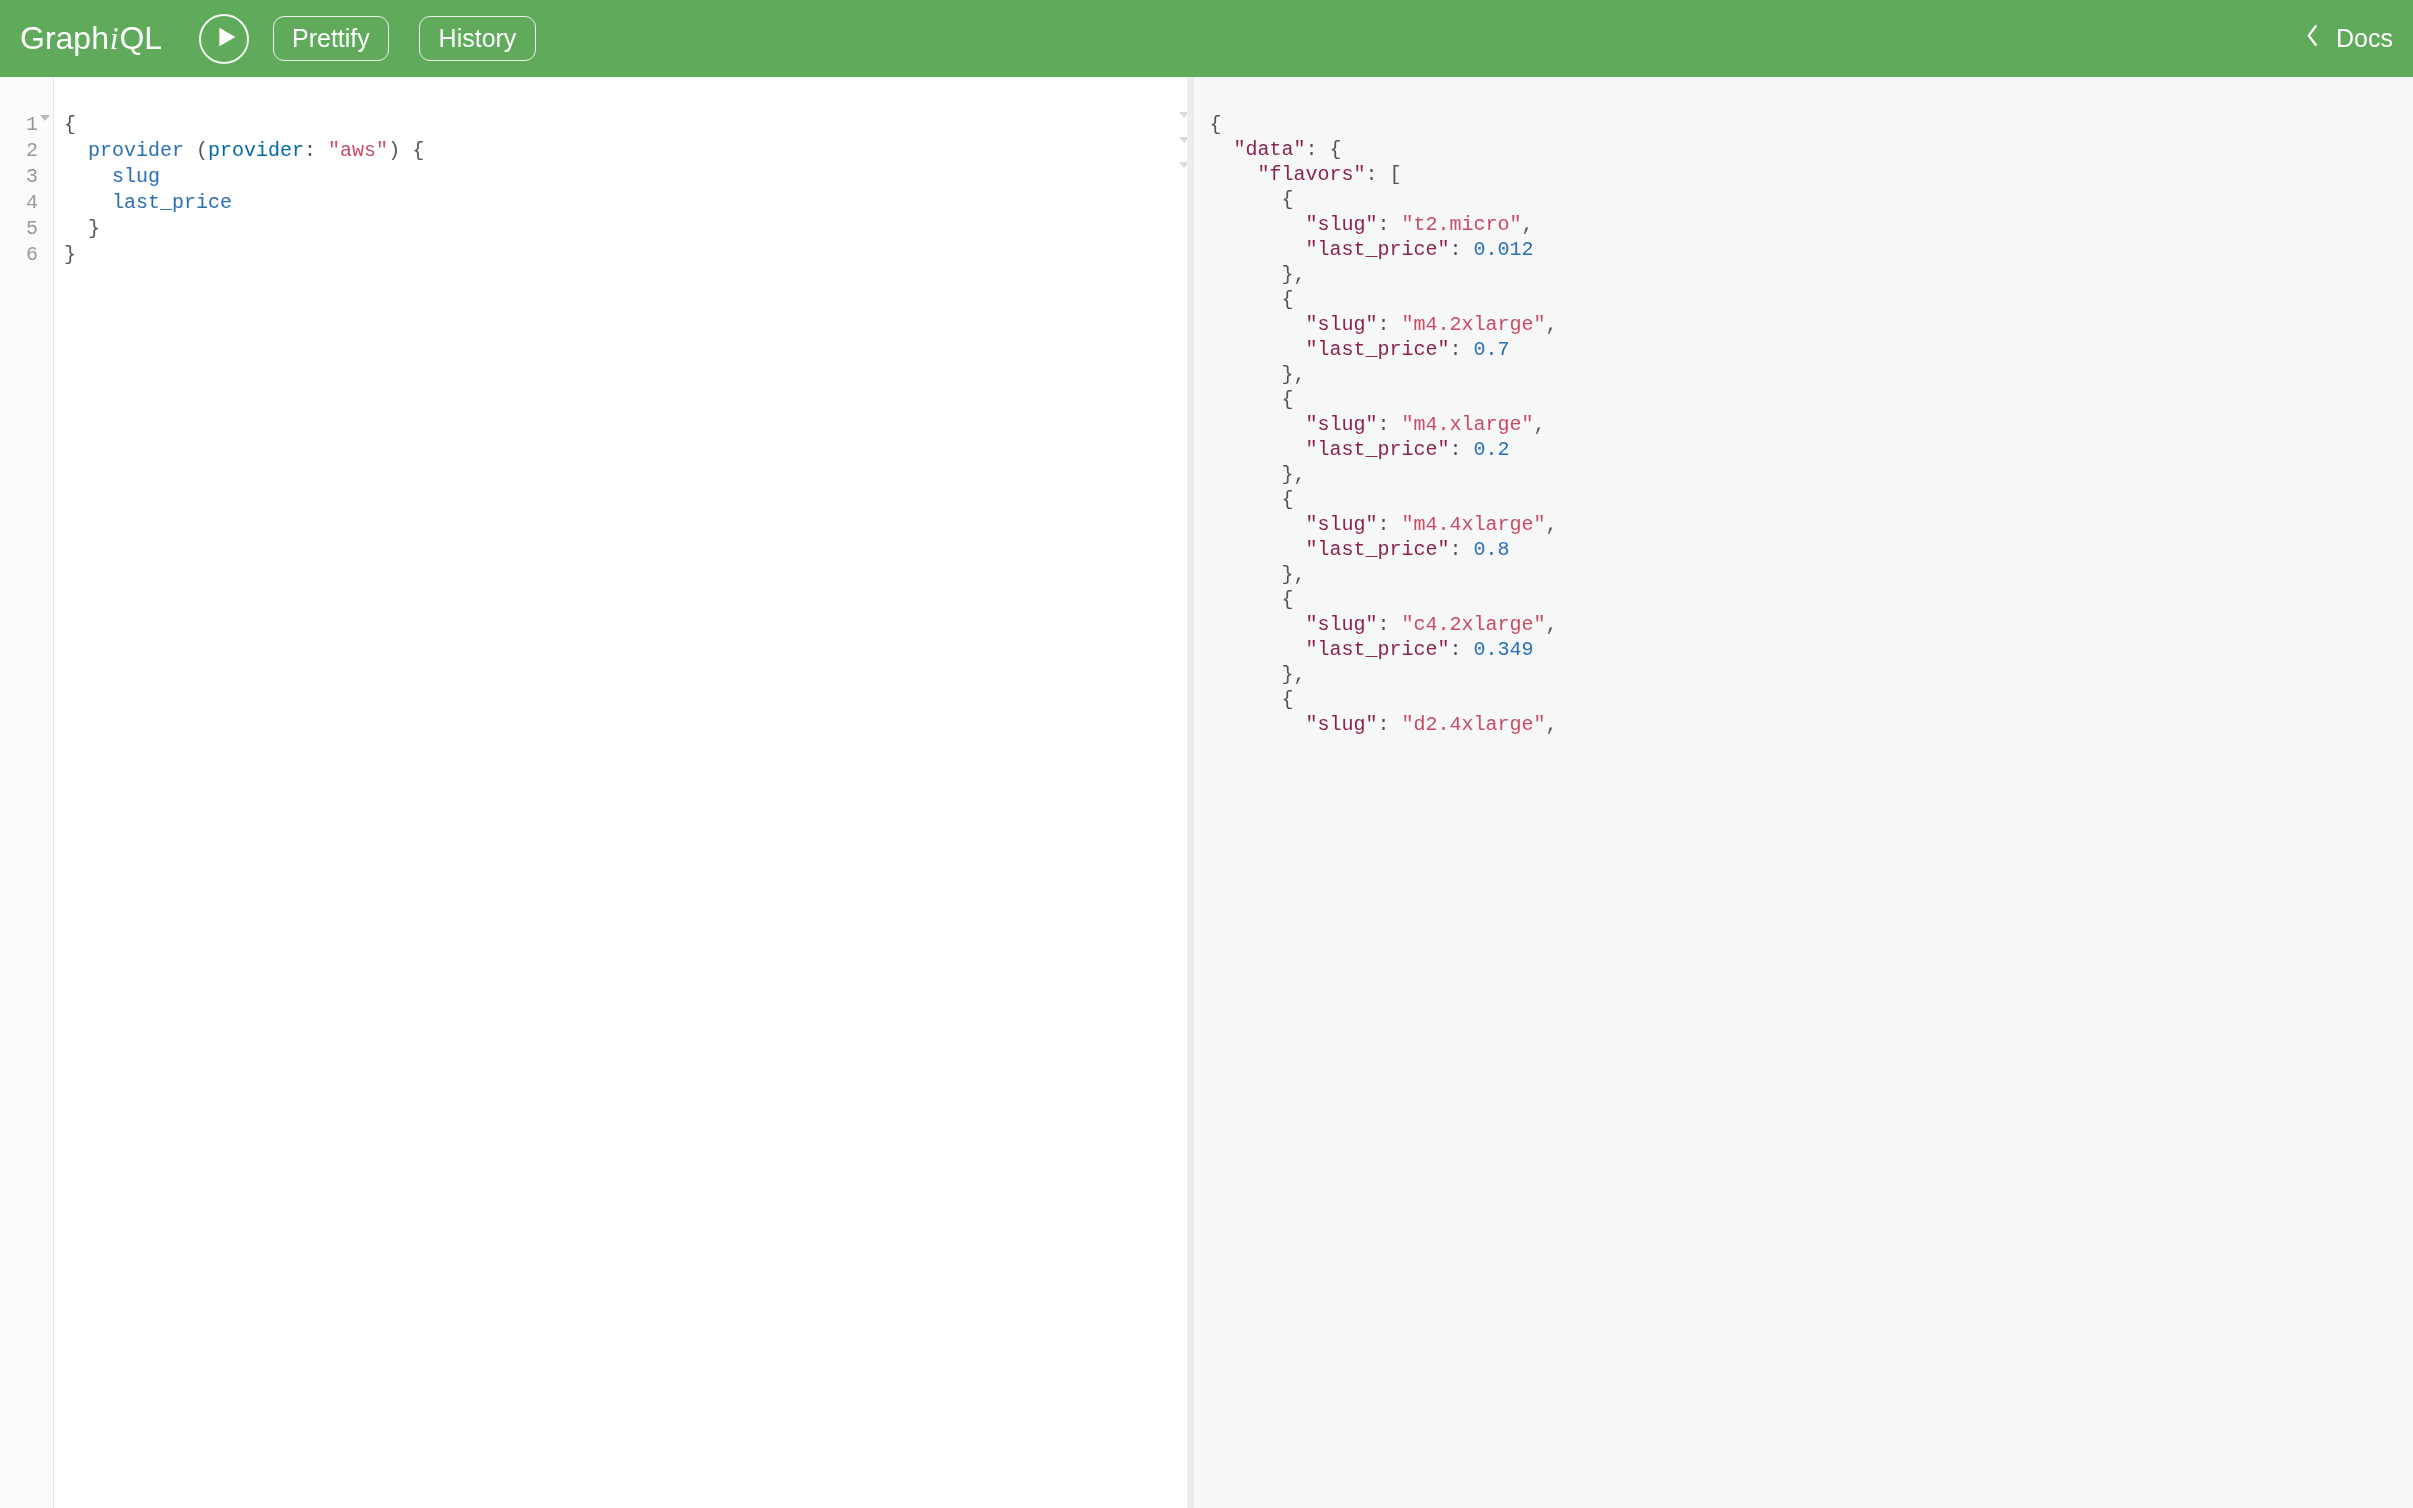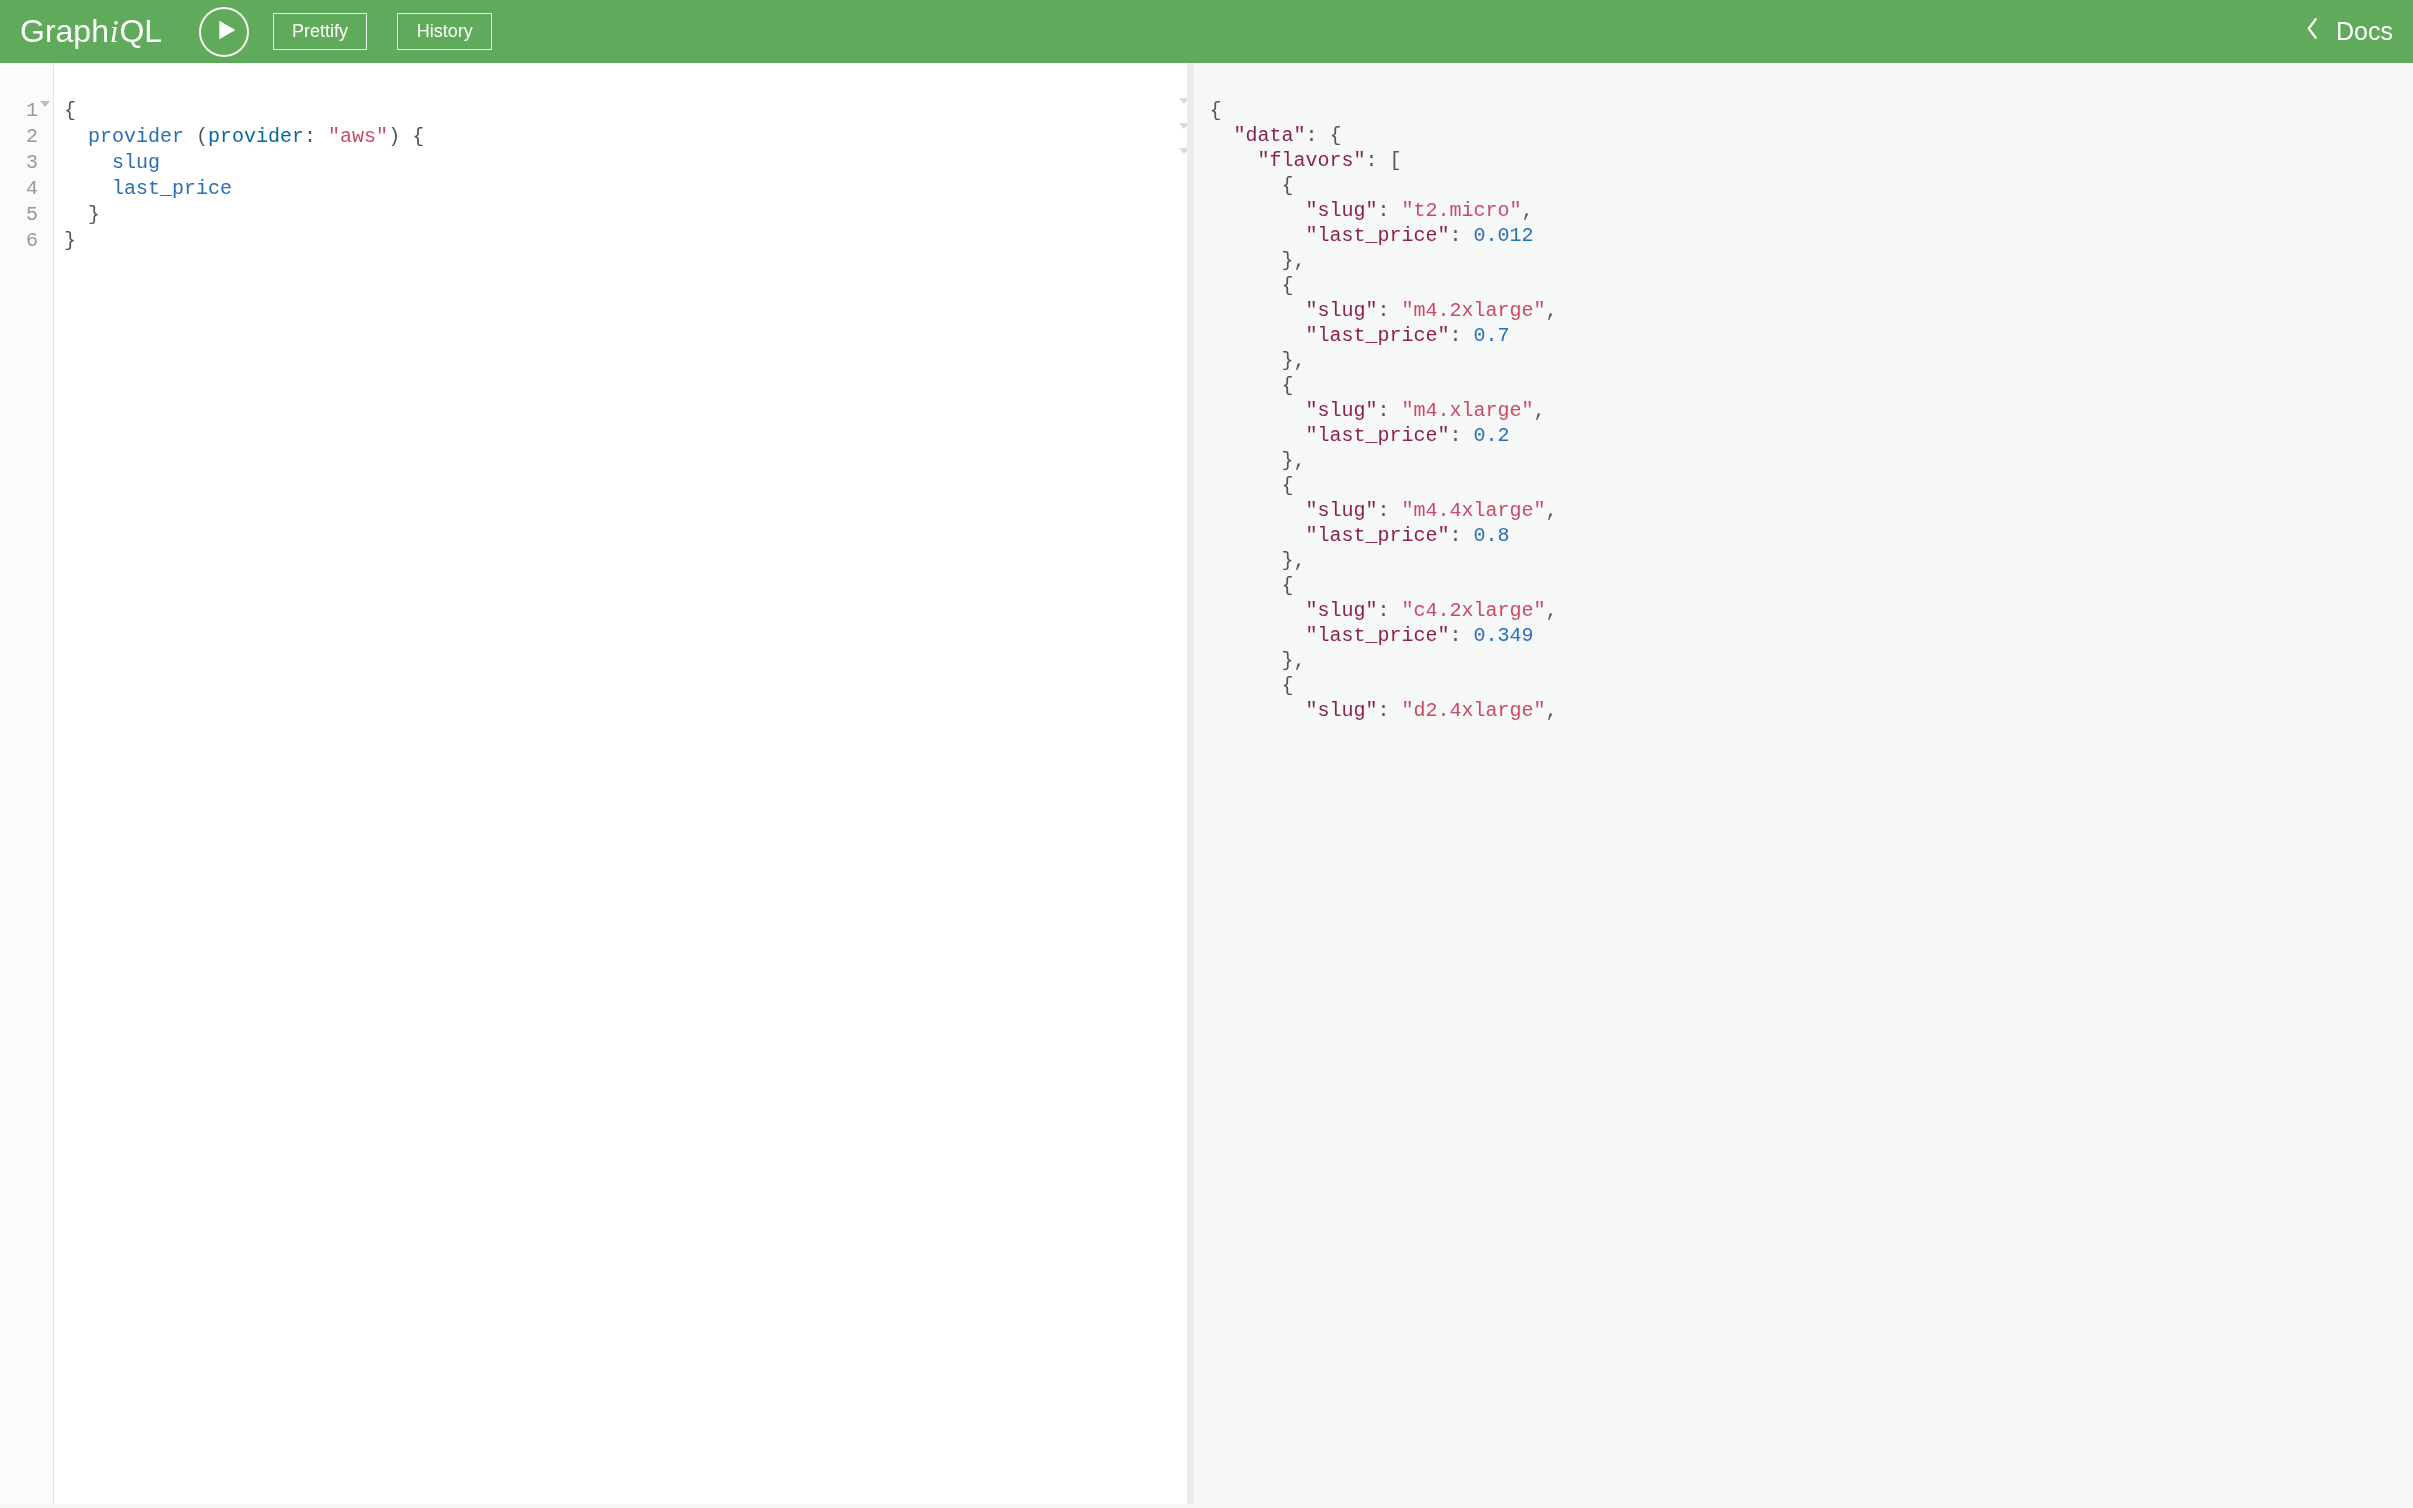--- a/index.html
+++ b/index.html
@@ -1,19 +1,19 @@
 <!DOCTYPE html>
 <html style="font-size:13.4px"><head>
 <meta charset="utf-8">
 <style>
   * { box-sizing: border-box; margin: 0; padding: 0; }
   html, body { width: 100%; height: 100%; font-family: -apple-system, BlinkMacSystemFont, "Segoe UI", Helvetica, Arial, sans-serif; overflow: hidden; background:#f6f7f7; }
   .topbar {
     background: #60ab5b;
-    height: 63px;
+    height: 77px;
     display: flex;
     align-items: center;
     padding: 0 20px;
     color: #fff;
   }
   .logo {
     font-size: 32px;
     font-weight: 400;
     letter-spacing: 0px;
     display: flex;
@@ -26,24 +26,24 @@
     border: 2.1px solid rgba(255,255,255,0.9);
     border-radius: 50%;
     background: transparent;
     display:flex; align-items:center; justify-content:center;
     cursor:pointer;
   }
   .play-btn svg { fill:#fff; width:18.4px; height:22px; margin-left:3.4px; }
   .tb-btn {
     margin-left: 23.5px;
     border: 1.3px solid rgba(255,255,255,0.85);
-    border-radius: 0;
+    border-radius: 11px;
     background: transparent;
     color:#fff;
-    font-size: 18px;
+    font-size: 25px;
     padding: 6.7px 18.4px;
     cursor:pointer;
   }
   .tb-btn + .tb-btn { margin-left: 30px; }
   .spacer { flex:1; }
   .docs-btn {
     display:flex; align-items:center; gap:16px;
     color:#fff; font-size:25px; cursor:pointer;
   }
   .docs-btn svg { width:15px; height:25px; stroke:#fff; fill:none; stroke-width:3.5; }

